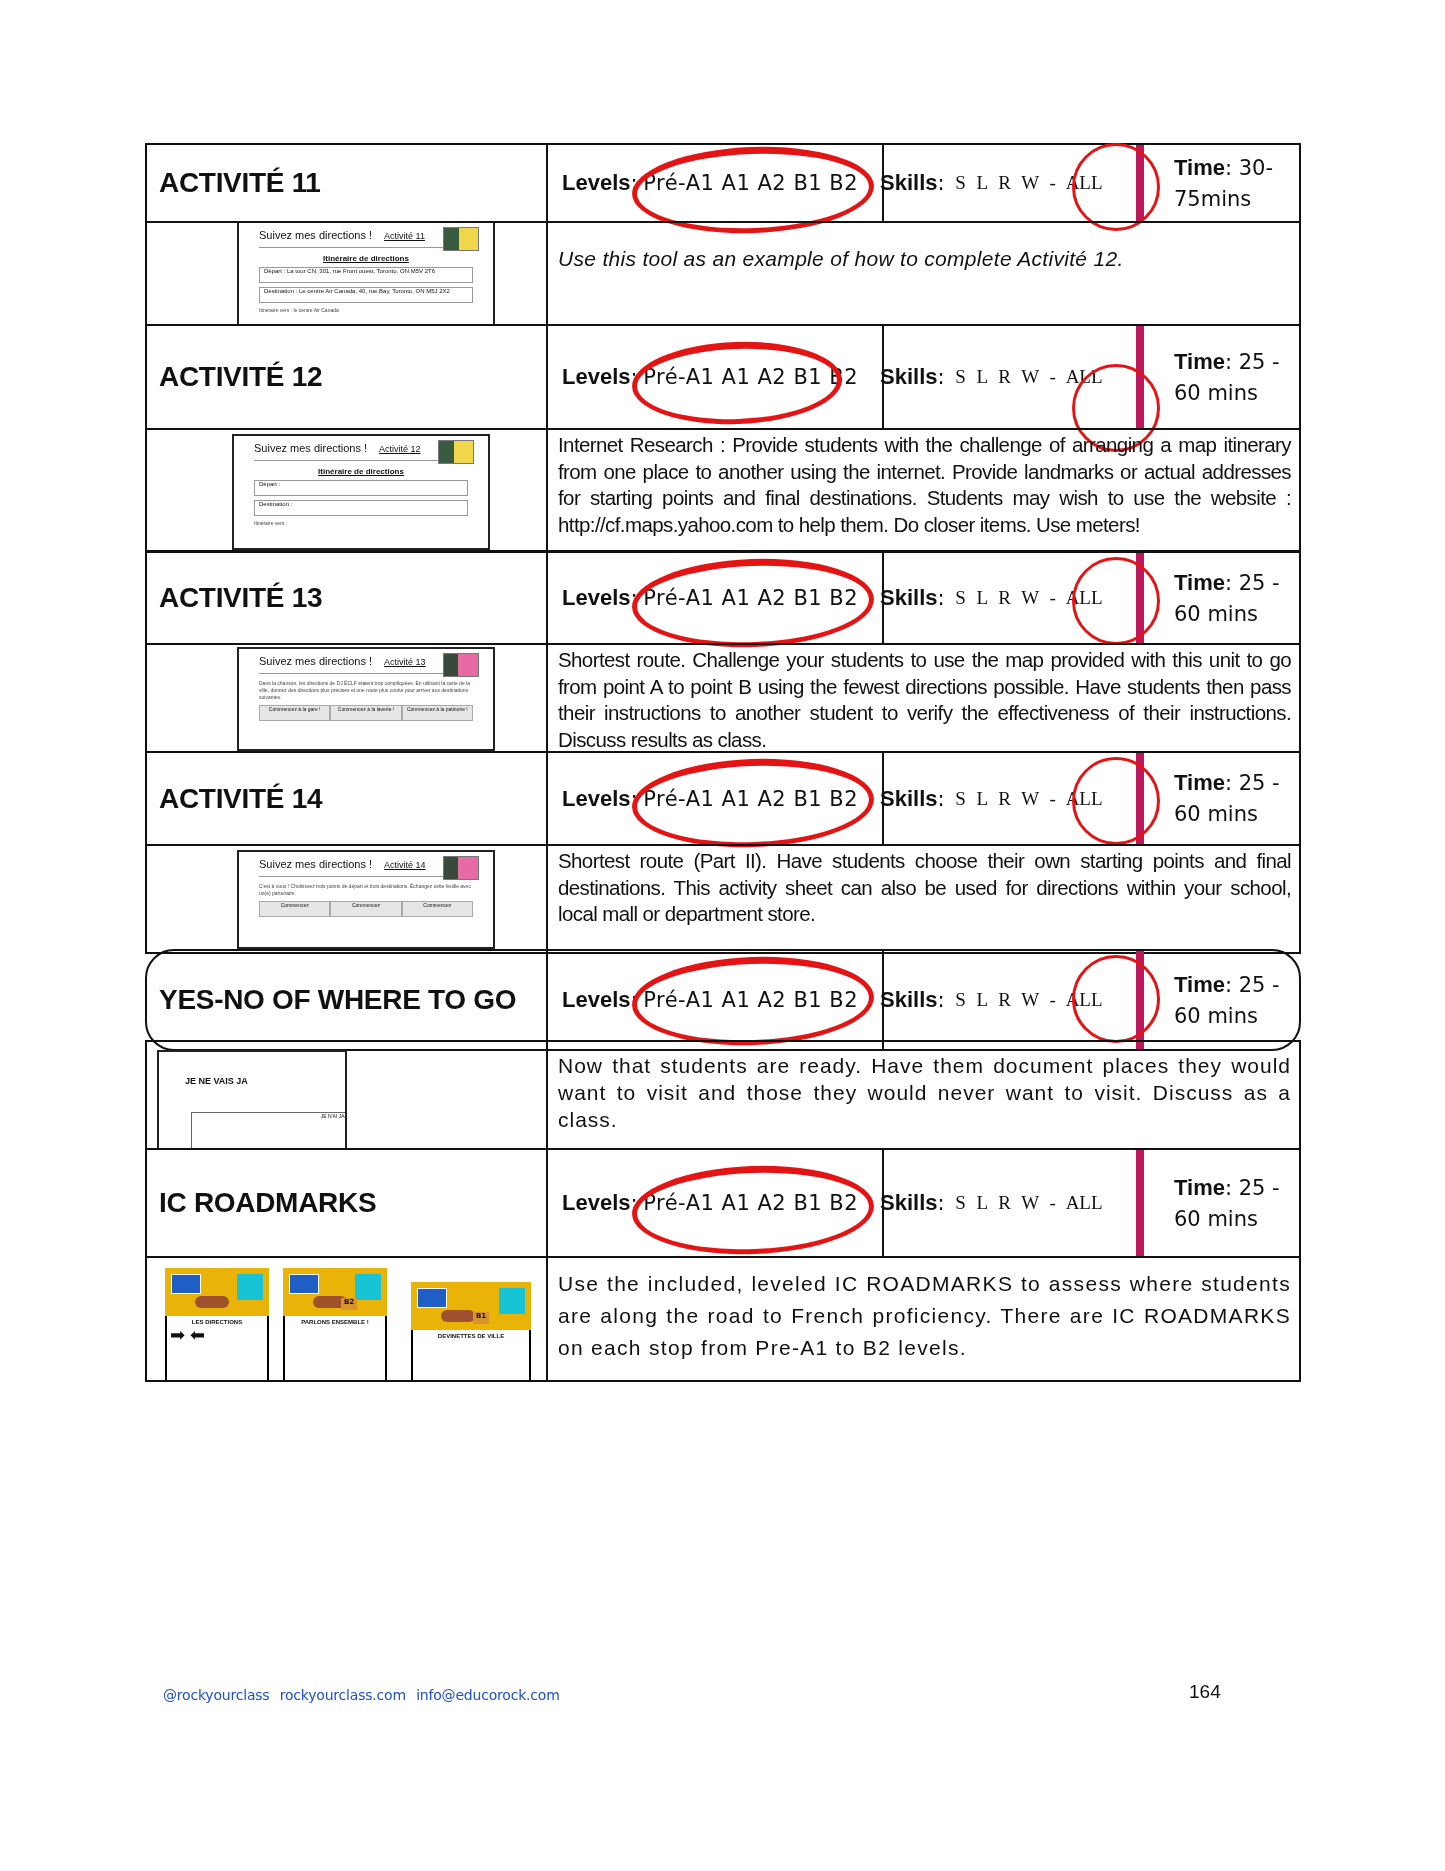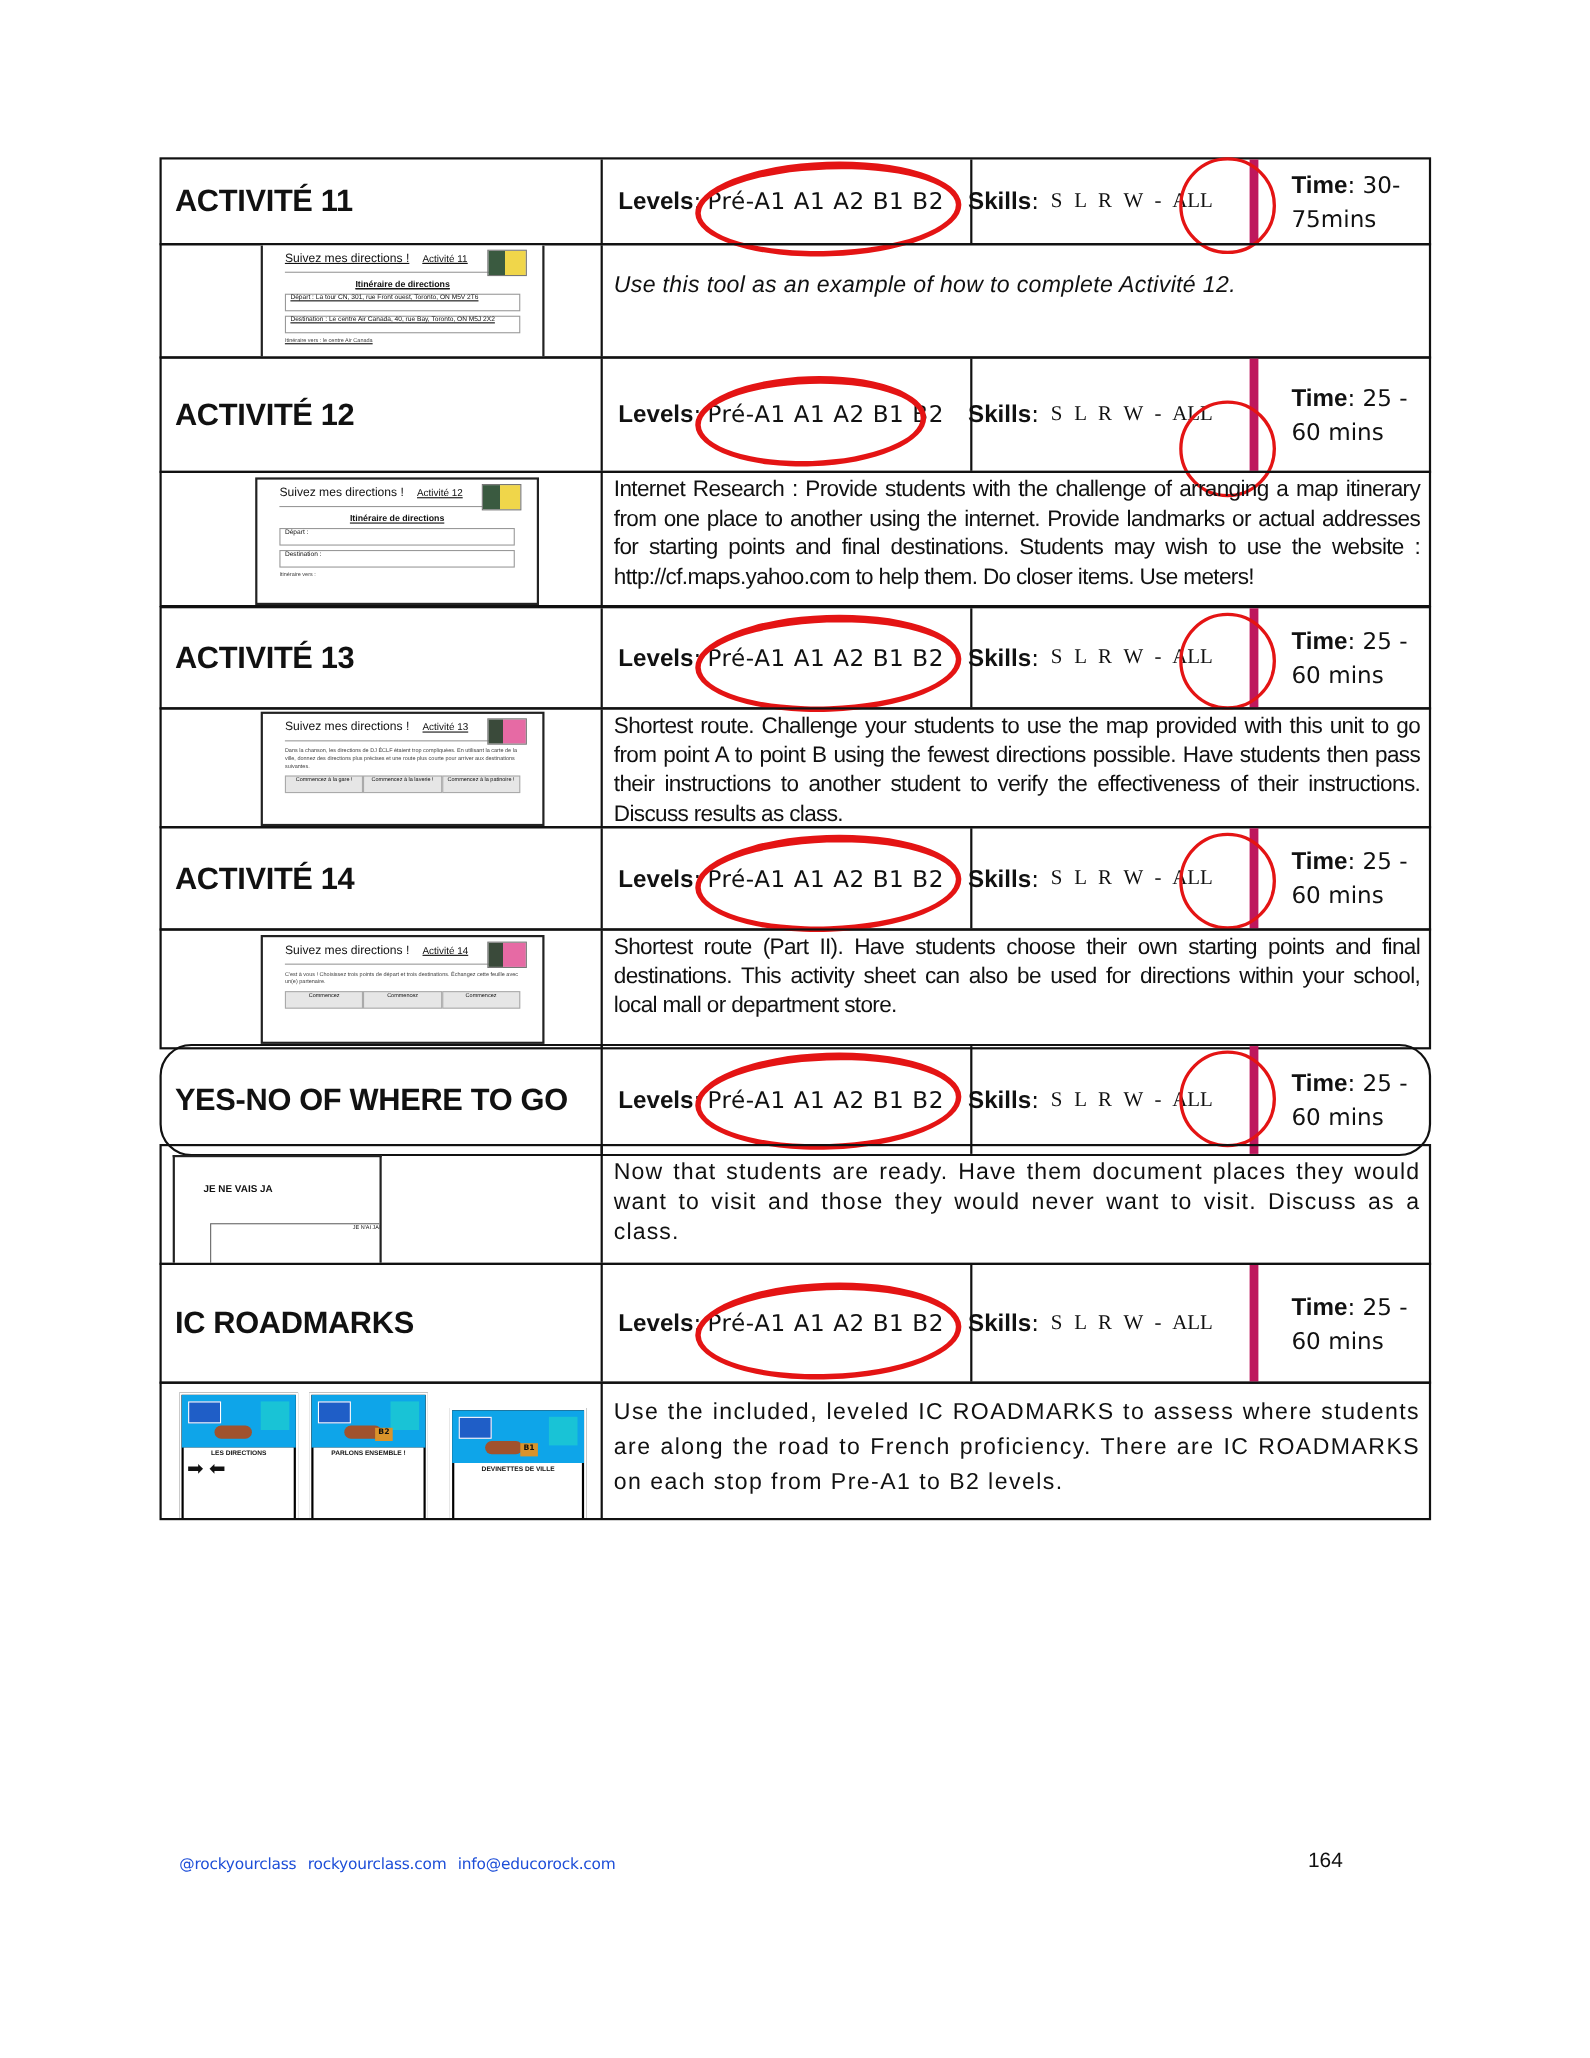--- a/index.html
+++ b/index.html
@@ -28,21 +28,21 @@
   .thumb .th-h u{margin-left:12px;font-size:9px;}
   .thumb .th-line{height:1px;background:#999;margin:6px 20px;}
   .thumb .th-sub{font-size:8px;text-align:center;font-weight:bold;text-decoration:underline;}
   .thumb .th-box{border:1px solid #999;margin:4px 20px;height:14px;font-size:6px;padding-left:4px;}
   .thumb .th-img{position:absolute;right:14px;top:4px;width:34px;height:22px;background:linear-gradient(90deg,#3a5a40 0 45%,#f0d64a 45%);border:1px solid #777;}
   .thumb .th-img.pink{background:linear-gradient(90deg,#3a4a3a 0 40%,#e66aa4 40%);}
   .thumb .th-grid{display:flex;margin:4px 20px;}
   .thumb .th-grid div{flex:1;border:1px solid #aaa;height:14px;background:#e6e6e6;font-size:5px;text-align:center;}
   .thumb .th-text{font-size:5px;color:#444;margin:3px 20px;line-height:7px;}
   .poster{position:absolute;background:#000;box-sizing:border-box;border:2px solid #fff;overflow:hidden;}
-  .poster .top{height:48px;background:#0ea5e9;position:relative;}
+  .poster .top{height:48px;background:#eab308;position:relative;}
   .poster .sign{position:absolute;left:6px;top:6px;width:28px;height:18px;background:#1f5ec7;border:1px solid #fff;}
   .poster .car{position:absolute;left:30px;top:28px;width:34px;height:12px;background:#a0522d;border-radius:6px;}
   .poster .cover{position:absolute;right:6px;top:6px;width:26px;height:26px;background:#19c3d6;}
   .poster .body{background:#fff;position:absolute;left:2px;right:2px;top:48px;bottom:0;font-size:6px;font-family:"Liberation Sans",sans-serif;padding:3px;}
   .footer{position:absolute;top:1687px;left:163px;font-family:"DejaVu Sans",sans-serif;font-size:14px;letter-spacing:-0.2px;word-spacing:6px;color:#1d4ed8;}
   .pageno{position:absolute;top:1681px;left:1189px;font-family:"Liberation Sans",sans-serif;font-weight:normal;font-size:19px;}
 </style>
 </head>
 <body>
 
@@ -55,21 +55,21 @@
     <div class="cell c-levels"><span class="lbl">Levels</span><span class="val">:</span>&nbsp;<span class="val">Pré-A1 A1 A2 B1 B2</span></div>
     <div class="cell c-skills"><span class="lbl">Skills</span><span class="val">:</span>&nbsp;&nbsp;<span class="skills-val">S  L  R  W - ALL</span></div>
     <div class="cell c-time">
         <div class="time"><span class="lbl">Time</span><span>: 30-</span><br><span>75mins</span></div>
       </div>
     <div class="ring thick" style="left:485px;top:2px;width:232px;height:74px;transform:rotate(-2deg);"></div>
     <div class="ring" style="left:925px;top:-2px;width:82px;height:82px;"></div>
   </div>
   <div class="row" style="top:78px;height:105px;">
     <div class="cell c-thumb">
-      <div class="thumb" style="left:90px;top:0;width:258px;height:123px;border-top:none;text-decoration:underline;">
+      <div class="thumb" style="left:90px;top:0;width:258px;height:123px;border-top:none;">
         <div class="th-img"></div>
         <div class="th-h"><span>Suivez mes directions !</span><u>Activité 11</u></div>
         <div class="th-line"></div>
         <div class="th-sub">Itinéraire de directions</div>
         <div class="th-box">Départ : La tour CN, 301, rue Front ouest, Toronto, ON M5V 2T6</div>
         <div class="th-box">Destination : Le centre Air Canada, 40, rue Bay, Toronto, ON M5J 2X2</div>
         <div class="th-text">Itinéraire vers : le centre Air Canada</div>
       </div>
     </div>
     <div class="cell c-desc" style="padding-top:22px;font-style:italic;">

